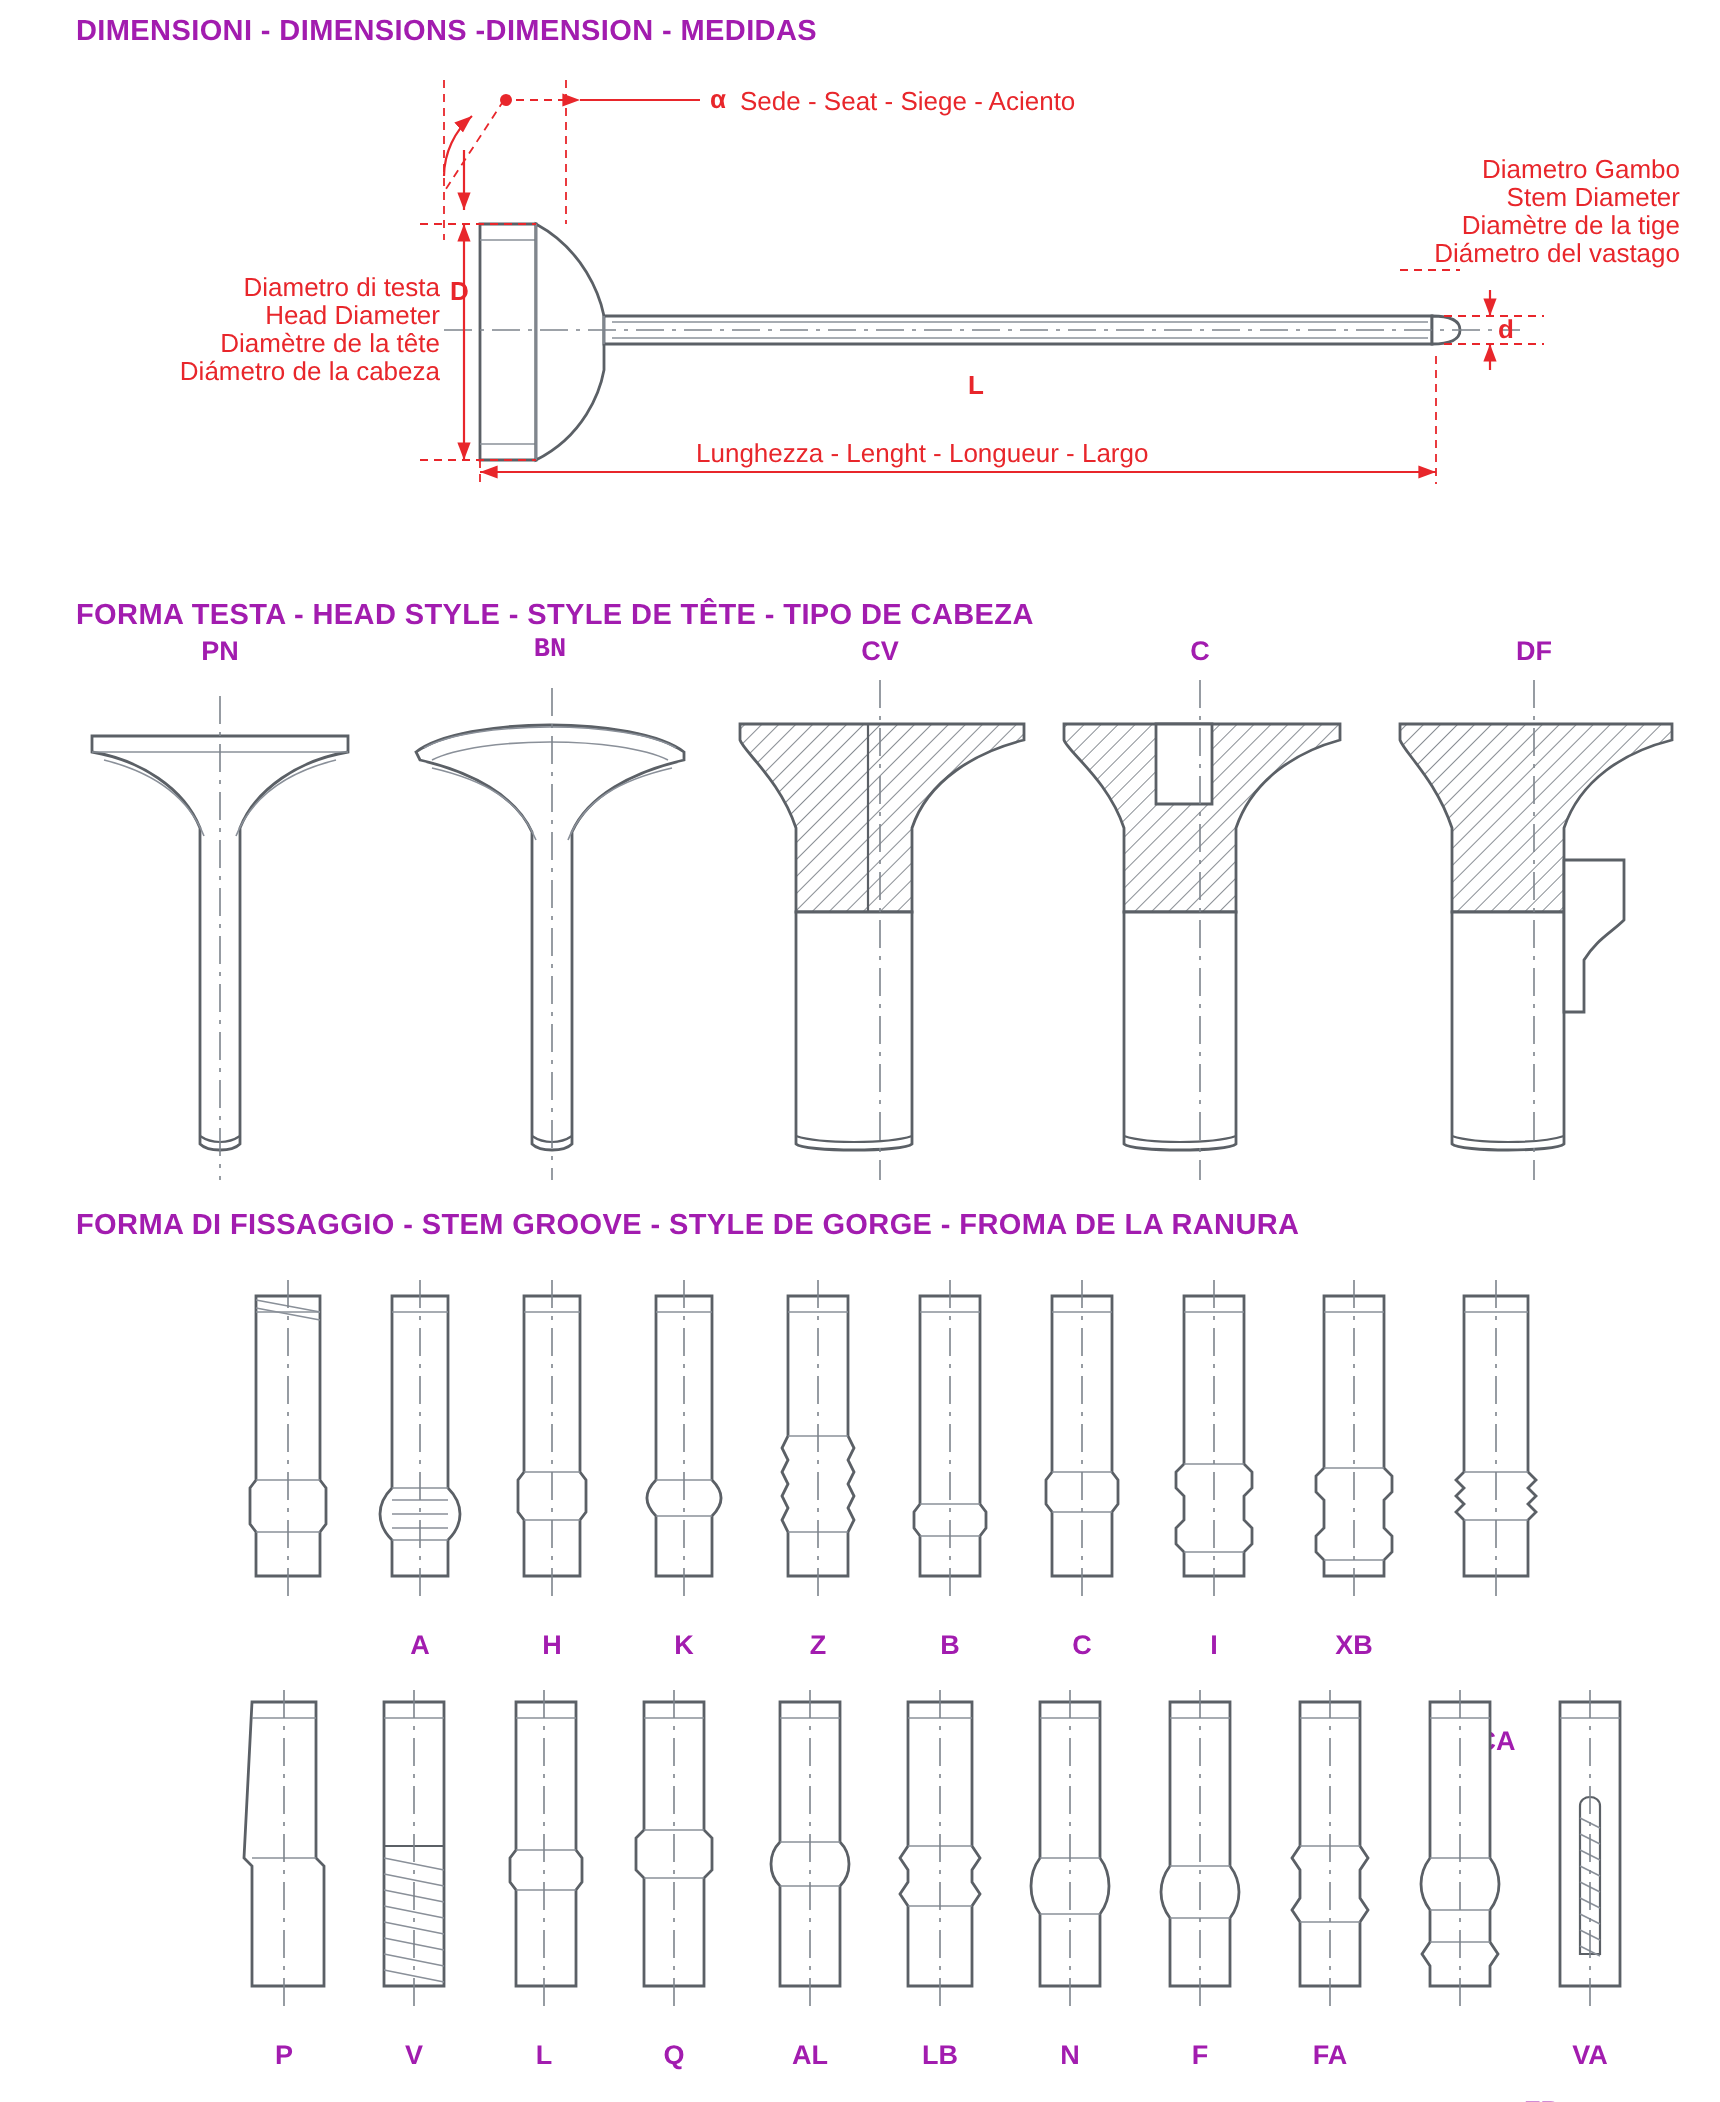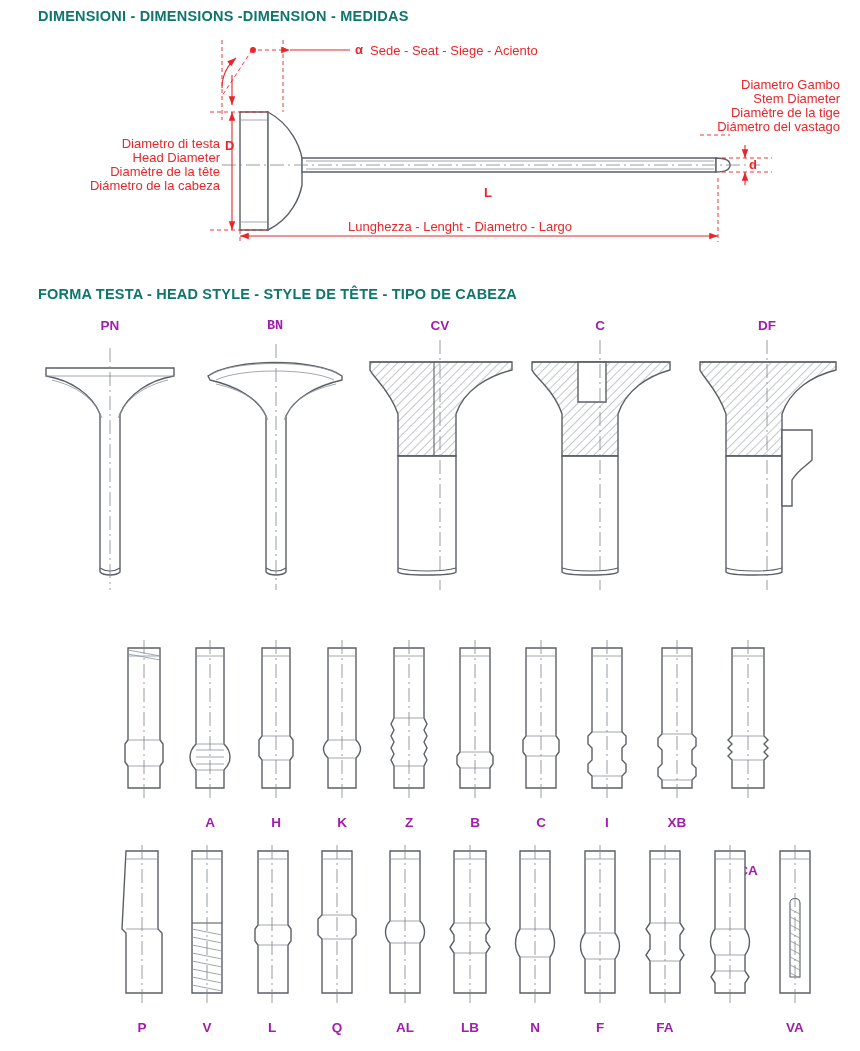--- a/index.html
+++ b/index.html
@@ -20,25 +20,25 @@
     width: 860px;
     height: 1051px;
   }
 
   
   .section-title {
     position: absolute;
     font-size: 14.5px;
     font-weight: bold;
     letter-spacing: 0.2px;
-    color: #0f766e;
+    color: #a21caf;
     white-space: nowrap;
   }
   #title-dimensions { left: 38px; top: 8px; }
-  #title-headstyle  { left: 38px; top: 286px; }
+  #title-headstyle  { left: 38px; top: 300px; }
   #title-groove     { left: 38px; top: 605px; }
 
   
   .ann {
     position: absolute;
     color: #e8262b;
     font-size: 13px;
     line-height: 14px;
     white-space: nowrap;
   }
@@ -151,21 +151,21 @@
   <div class="ann right" style="right:20px; top:120px;">Diámetro del vastago</div>
 
   <div class="ann right" style="left:68px; width:152px; top:137px;">Diametro di testa</div>
   <div class="ann right" style="left:68px; width:152px; top:151px;">Head Diameter</div>
   <div class="ann right" style="left:68px; width:152px; top:165px;">Diamètre de la tête</div>
   <div class="ann right" style="left:68px; width:152px; top:179px;">Diámetro de la cabeza</div>
 
   <div class="ann bold" style="left:225px; top:139px;">D</div>
   <div class="ann bold" style="left:749px; top:158px;">d</div>
   <div class="ann bold" style="left:484px; top:186px;">L</div>
-  <div class="ann" style="left:348px; top:220px;">Lunghezza - Lenght - Diametro - Largo</div>
+  <div class="ann" style="left:348px; top:220px;">Lunghezza - Lenght - Longueur - Largo</div>
 
   <div class="section-title" id="title-headstyle">FORMA TESTA - HEAD STYLE - STYLE DE TÊTE - TIPO DE CABEZA</div>
 
   <svg class="svg-layer" width="860" height="300" style="top:310px;left:0">
     <defs>
       <pattern id="hatchPat" width="6" height="6" patternUnits="userSpaceOnUse" patternTransform="rotate(45)">
         <line x1="0" y1="0" x2="0" y2="6" stroke="#6b7178" stroke-width="0.8"></line>
       </pattern>
     </defs>
 
@@ -237,20 +237,21 @@
       <line class="ctr" x1="767" y1="30" x2="767" y2="280"></line>
     </g>
   </svg>
 
   <div class="code-label" style="left:110px; top:318px;">PN</div>
   <div class="code-label" style="left:275px; top:318px;font-family:Liberation Mono, monospace;">BN</div>
   <div class="code-label" style="left:440px; top:318px;">CV</div>
   <div class="code-label" style="left:600px; top:318px;">C</div>
   <div class="code-label" style="left:767px; top:318px;">DF</div>
 
+  <div class="section-title" id="title-groove">FORMA DI FISSAGGIO - STEM GROOVE - STYLE DE GORGE - FROMA DE LA RANURA</div>
 
   <svg class="svg-layer" width="860" height="170" style="top:640px;left:0">
 
     <g>
       <path class="ln2 fillw" d="M128,8 L160,8 L160,100 L163,104 L163,122
                L160,126 L160,148 L128,148 L128,126 L125,122 L125,104 L128,100 Z"></path>
       <line class="thin" x1="128" y1="16" x2="160" y2="16"></line>
       <line class="thin" x1="128" y1="100" x2="160" y2="100"></line>
       <line class="thin" x1="128" y1="126" x2="160" y2="126"></line>
       <path class="thin" d="M128,10 l32,6 M128,14 l32,6"></path>

